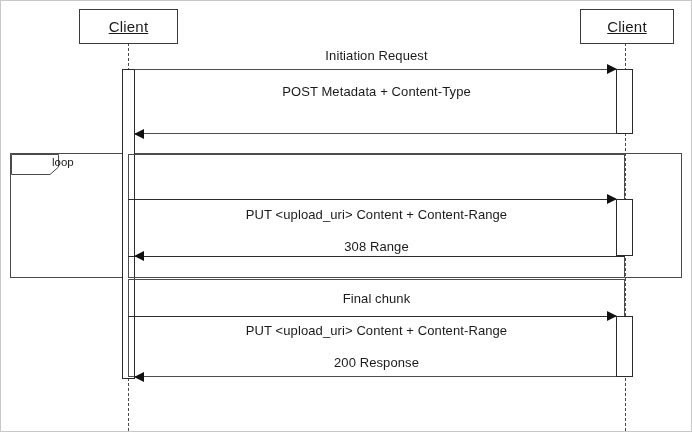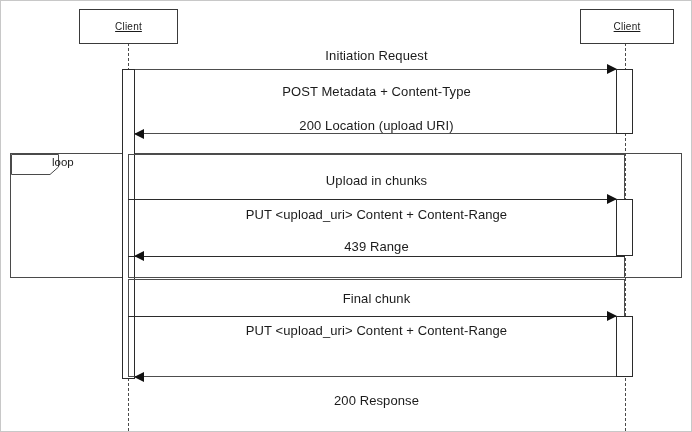--- a/index.html
+++ b/index.html
@@ -23,21 +23,21 @@
   .participant-box {
     position: absolute;
     box-sizing: border-box;
     border: 1px solid #3a3a3a;
     background: #ffffff;
     display: flex;
     align-items: center;
     justify-content: center;
   }
   .participant-label {
-    font-size: 10px;
+    font-size: 15px;
     color: #1b1b1b;
     text-decoration: underline;
     letter-spacing: 0.2px;
     white-space: nowrap;
   }
   
   .lifeline {
     position: absolute;
     width: 0;
     border-left: 1px dashed #4a4a4a;
@@ -135,52 +135,50 @@
     </svg>
     <span class="loop-tag-label">loop</span>
   </div>
 
   <div class="msg-frame" style="left:127px; top:68px; width:497px; height:65px;"></div>
 
   <div class="msg-text" style="left:127px; top:47px; width:497px;">Initiation Request</div>
 
   <div class="msg-text" style="left:127px; top:83px; width:497px;">POST Metadata + Content-Type</div>
 
-  <div class="msg-text" style="left:127px; top:117px; width:497px;">200 Location (upload URI)</div>
 
   <div class="arrow-head left" style="left:133px; top:128px;"></div>
 
   <div class="arrow-head right" style="left:606px; top:63px;"></div>
 
   <div class="activation" style="left:615px; top:68px; width:17px; height:65px;"></div>
 
   <div class="activation" style="left:121px; top:68px; width:13px; height:310px;"></div>
 
   <div class="msg-frame" style="left:127px; top:153px; width:497px; height:124px;"></div>
   <div class="msg-line" style="left:127px; top:198px; width:497px;"></div>
   <div class="msg-line" style="left:127px; top:255px; width:497px;"></div>
 
-  <div class="msg-text" style="left:127px; top:172px; width:497px;">Upload in chunks</div>
 
   <div class="msg-text" style="left:127px; top:206px; width:497px;">PUT &lt;upload_uri&gt; Content + Content-Range</div>
 
-  <div class="msg-text" style="left:127px; top:238px; width:497px;">439 Range</div>
+  <div class="msg-text" style="left:127px; top:238px; width:497px;">308 Range</div>
 
   <div class="arrow-head right" style="left:606px; top:193px;"></div>
   <div class="arrow-head left" style="left:133px; top:250px;"></div>
 
   <div class="activation" style="left:615px; top:198px; width:17px; height:57px;"></div>
 
   <div class="msg-frame" style="left:127px; top:278px; width:497px; height:98px;"></div>
   <div class="msg-line" style="left:127px; top:315px; width:497px;"></div>
 
   <div class="msg-text" style="left:127px; top:290px; width:497px;">Final chunk</div>
 
   <div class="msg-text" style="left:127px; top:322px; width:497px;">PUT &lt;upload_uri&gt; Content + Content-Range</div>
 
-  <div class="msg-text" style="left:127px; top:354px; width:497px;margin-top:38px;">200 Response</div>
+  <div class="msg-text" style="left:127px; top:354px; width:497px;">200 Response</div>
 
   <div class="arrow-head right" style="left:606px; top:310px;"></div>
   <div class="arrow-head left" style="left:133px; top:371px;"></div>
 
   <div class="activation" style="left:615px; top:315px; width:17px; height:61px;"></div>
 
 </div>
 
 </body></html>

